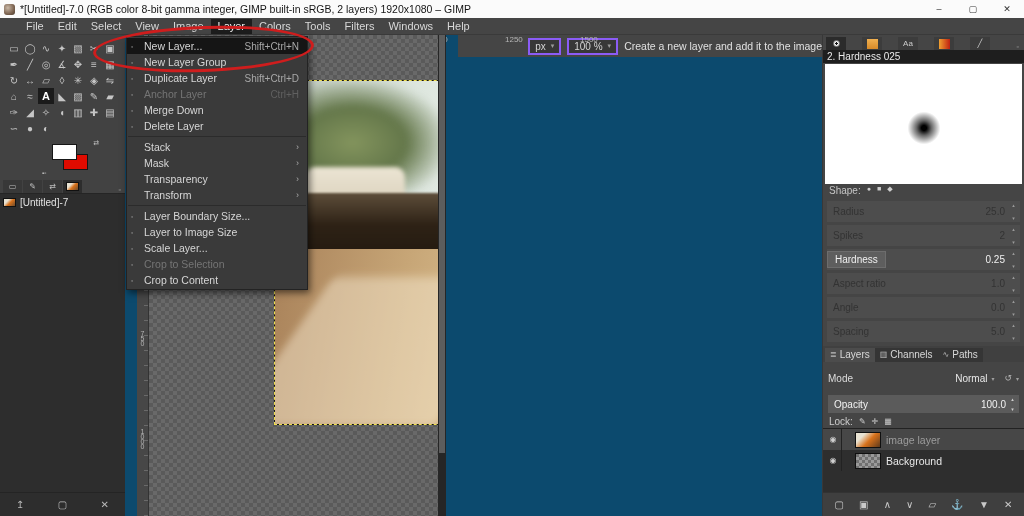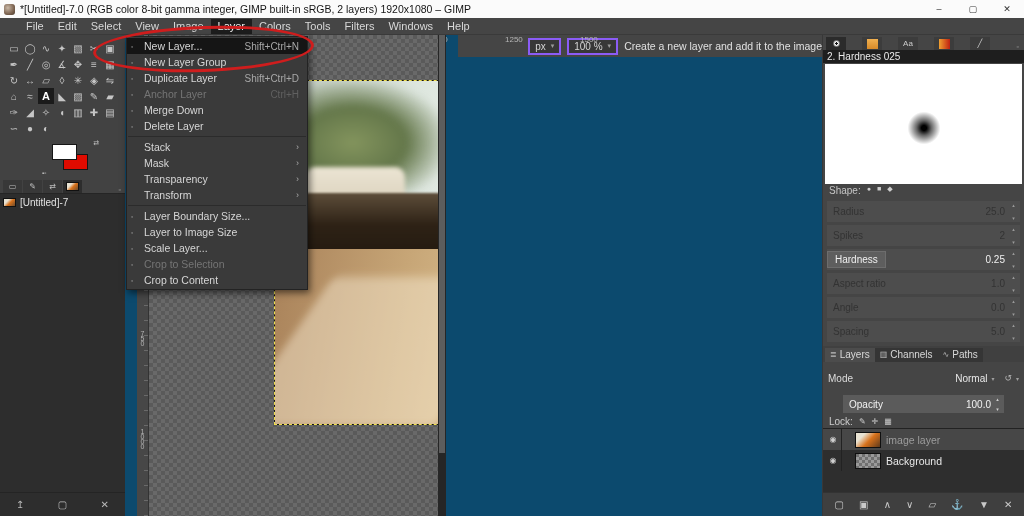--- a/index.html
+++ b/index.html
@@ -189,21 +189,21 @@
   .panel-tabs { height:16px; display:flex; align-items:flex-end; padding:2px 2px 0;
     background:#404040; margin-top:2px; }
   .ptab { padding:1px 5px 2px; background:#353535; display:flex; gap:3px; align-items:center;
     color:#d8d8d8; }
   .ptab.sel { background:#4c4c4c; }
   .ptab .pic { font-size:8px; color:#bbbbbb; }
   .mode-row { height:32px; display:flex; align-items:center; gap:4px; padding:0 5px; }
   .mode-val { margin-left:auto; display:flex; align-items:center; gap:4px; color:#e8e8e8; }
   .tiny-caret { font-size:6px; color:#9f9f9f; }
   .reset-ic { font-size:9px; color:#b5b5b5; margin-left:6px; }
-  .opacity-row { height:18px; margin:1px 20px 2px; background:#5b5b5b; display:flex;
+  .opacity-row { height:18px; margin:1px 5px 2px; background:#5b5b5b; display:flex;
     align-items:center; padding:0 13px 0 6px; position:relative; color:#f2f2f2; }
   .opacity-row .spin { position:absolute; right:2px; top:1px; bottom:1px; width:9px; display:flex;
     flex-direction:column; justify-content:space-between; font-size:5px; color:#cfcfcf;
     align-items:center; }
   .lock-row { height:13px; display:flex; align-items:center; gap:6px; padding:0 6px; color:#cccccc; }
   .lock-ic { font-size:8px; }
   .layer-list { flex:1; background:#2e2e2e; border-top:1px solid #222222; }
   .lrow { height:21px; display:flex; align-items:center; padding:0 2px; }
   .lrow.sel { background:#474747; }
   .lrow.sel .lname { color:#9c9c9c; }

